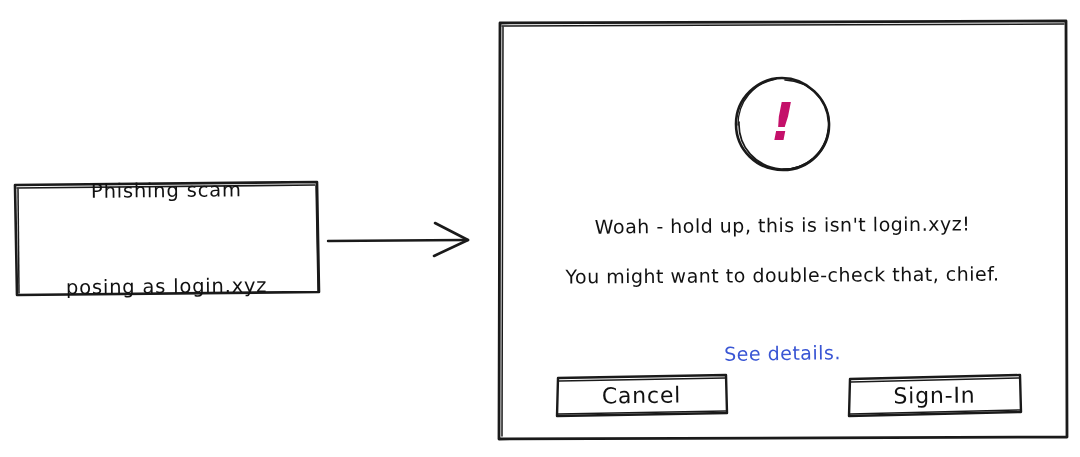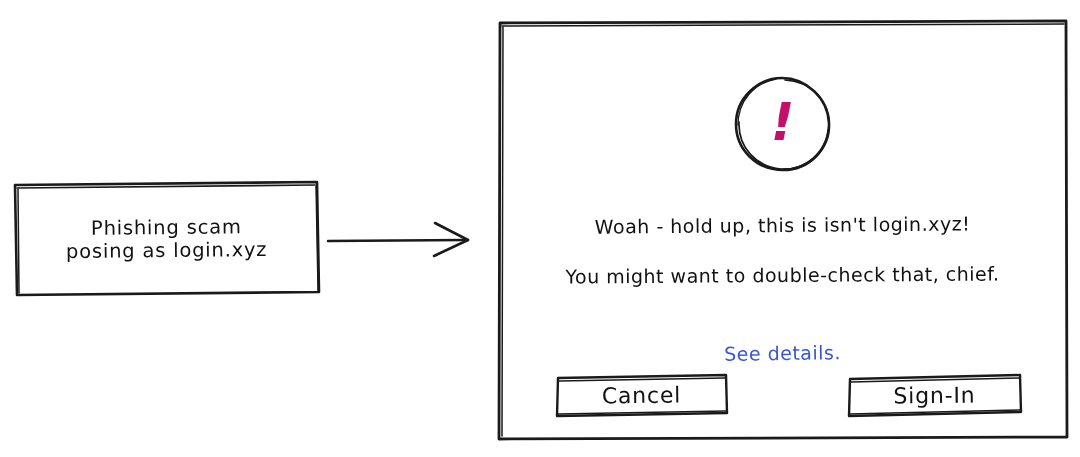--- a/index.html
+++ b/index.html
@@ -43,21 +43,21 @@
   }
   #source-box .box-label {
     position: absolute;
     left: 0;
     top: 0;
     width: 309px;
     height: 119px;
     display: flex;
     flex-direction: column;
     align-items: center;
-    justify-content: center;
+    justify-content: space-between;
     gap: 0;
   }
   #source-box .box-label .line {
     font-size: 19.5px;
     color: #111111;
     letter-spacing: 0.8px;
     transform: rotate(-0.6deg);
   }
 
   

